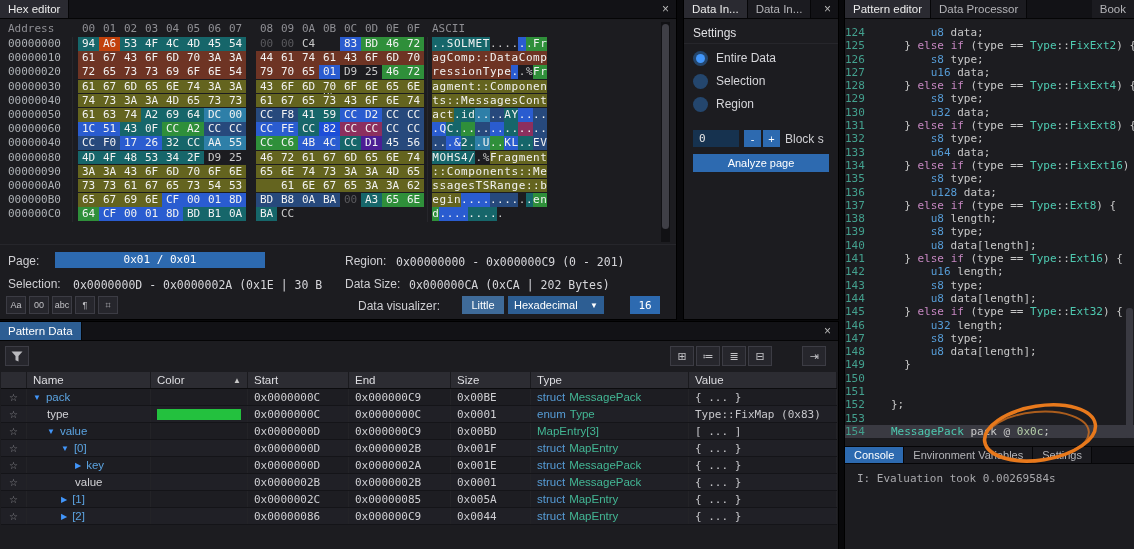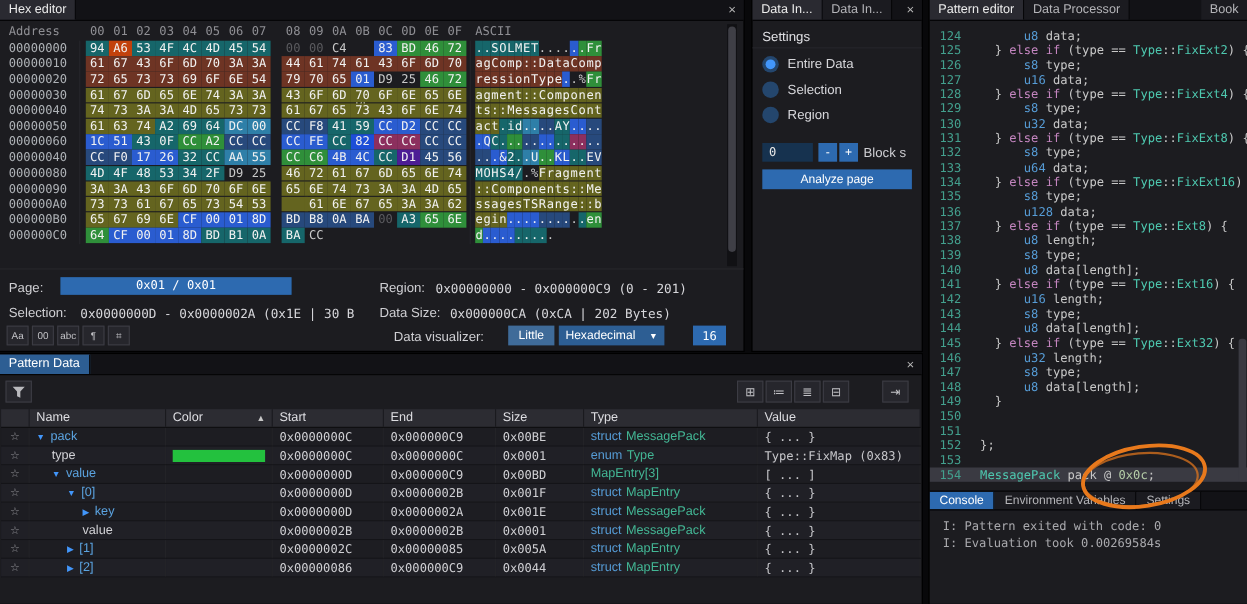--- a/index.html
+++ b/index.html
@@ -51,21 +51,21 @@
   .radio.sel::after{content:"";position:absolute;left:3px;top:3px;width:9px;height:9px;border-radius:50%;background:#4296fa}
   .rlabel{font-size:12px;color:#d6d6da;white-space:nowrap}
   .blockinput{position:absolute;left:9px;top:130px;width:46px;height:17px;background:#16324f;color:#e8e8e8;font-size:11px;display:flex;align-items:center;padding-left:6px;font-family:"DejaVu Sans Mono",monospace}
   .stepbtn{position:absolute;top:130px;width:17px;height:17px}
 
   
   #pe-panel{left:845px;top:0;width:289px;height:549px;overflow:hidden}
   #code-area{position:absolute;left:0;top:20px;right:0;height:424px;overflow:hidden;padding-top:6px}
   .cline{position:relative;height:13.3px;line-height:13.3px;white-space:pre;font-family:"DejaVu Sans Mono",monospace;font-size:11px}
   .cline.active{background:#3a3a42}
-  .lnum{display:inline-block;width:46px;padding-right:8px;text-align:center;color:#43a08e}
+  .lnum{display:inline-block;width:46px;padding-right:8px;text-align:left;color:#43a08e}
   .ctext{color:#c8c8c8}
   .tk-t{color:#569cd6}.tk-k{color:#c586c0}.tk-y{color:#4ec9b0}.tk-n{color:#b5cea8}
   #pe-scroll{position:absolute;right:1px;top:20px;width:7px;height:424px}
   #pe-scroll .thumb{position:absolute;left:0;right:0;top:288px;height:130px;background:#3a3a42;border-radius:3px}
   #console-tabs{position:absolute;left:0;right:0;top:446px;height:18px;display:flex;border-top:1px solid #060608;border-bottom:1px solid #060608;background:#121216;overflow:hidden}
   .ctab{padding:0 9px;display:flex;align-items:center;font-size:11px;color:#b4b4b8;background:#1b1b20;border-right:1px solid #060608;white-space:nowrap}
   .ctab.active{background:#2d6ab0;color:#fff}
   #console-out{position:absolute;left:12px;top:472px;font-size:11px;color:#a9a9ad;font-family:"DejaVu Sans Mono",monospace;line-height:14.5px;white-space:nowrap}
 
   
@@ -679,21 +679,20 @@
       </div>
     <div id="pe-scroll">
         <div class="thumb"></div>
       </div>
     <div id="console-tabs">
         <div class="ctab active">Console</div>
         <div class="ctab">Environment Variables</div>
         <div class="ctab">Settings</div>
       </div>
     <div id="console-out">
-        <div>I: Pattern exited with code: 0</div>
         <div>I: Evaluation took 0.00269584s</div>
       </div>
   </section>
 
   <section class="panel" id="pd-panel">
     <div class="titlebar">
       <div class="tab bluetab">Pattern Data</div>
       <div class="closex">×</div>
     </div>
     <div id="pd-toolbar">

